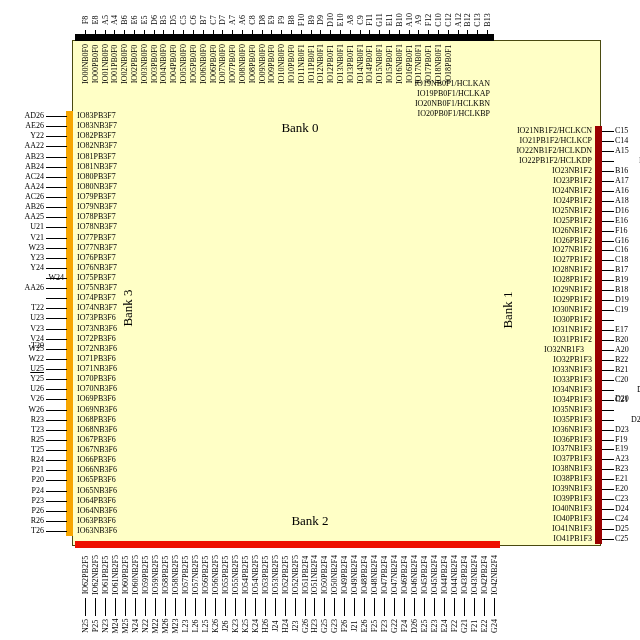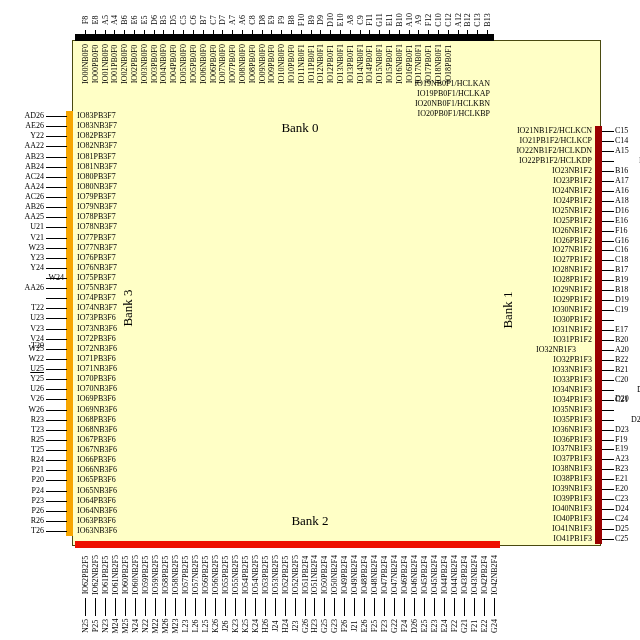--- a/index.html
+++ b/index.html
@@ -236,21 +236,21 @@
       <div class="stub-h" style="left: 602px; top: 320.1px; width: 12px;"></div>
       <div class="htext ra" style="right: 48px; top: 315.1px;">IO30PB1F2</div>
       <div class="htext" style="left: 615px; top: 325px;">E17</div>
       <div class="stub-h" style="left: 602px; top: 330px; width: 12px;"></div>
       <div class="htext ra" style="right: 48px; top: 325px;">IO31NB1F2</div>
       <div class="htext" style="left: 615px; top: 335px;">B20</div>
       <div class="stub-h" style="left: 602px; top: 340px; width: 12px;"></div>
       <div class="htext ra" style="right: 48px; top: 335px;">IO31PB1F2</div>
       <div class="htext" style="left: 615px; top: 344.9px;">A20</div>
       <div class="stub-h" style="left: 602px; top: 349.9px; width: 12px;"></div>
-      <div class="htext ra" style="right: 64px; top: 344.9px;">IO32NB1F3</div>
+      <div class="htext ra" style="right: 56px; top: 344.9px;">IO32NB1F3</div>
       <div class="htext" style="left: 615px; top: 354.9px;">B22</div>
       <div class="stub-h" style="left: 602px; top: 359.9px; width: 12px;"></div>
       <div class="htext ra" style="right: 48px; top: 354.9px;">IO32PB1F3</div>
       <div class="htext" style="left: 615px; top: 364.8px;">B21</div>
       <div class="stub-h" style="left: 602px; top: 369.8px; width: 12px;"></div>
       <div class="htext ra" style="right: 48px; top: 364.8px;">IO33NB1F3</div>
       <div class="htext" style="left: 615px; top: 374.8px;">C20</div>
       <div class="stub-h" style="left: 602px; top: 379.8px; width: 12px;"></div>
       <div class="htext ra" style="right: 48px; top: 374.8px;">IO33PB1F3</div>
       <div class="htext" style="left: 637px; top: 384.7px;">D21</div>

